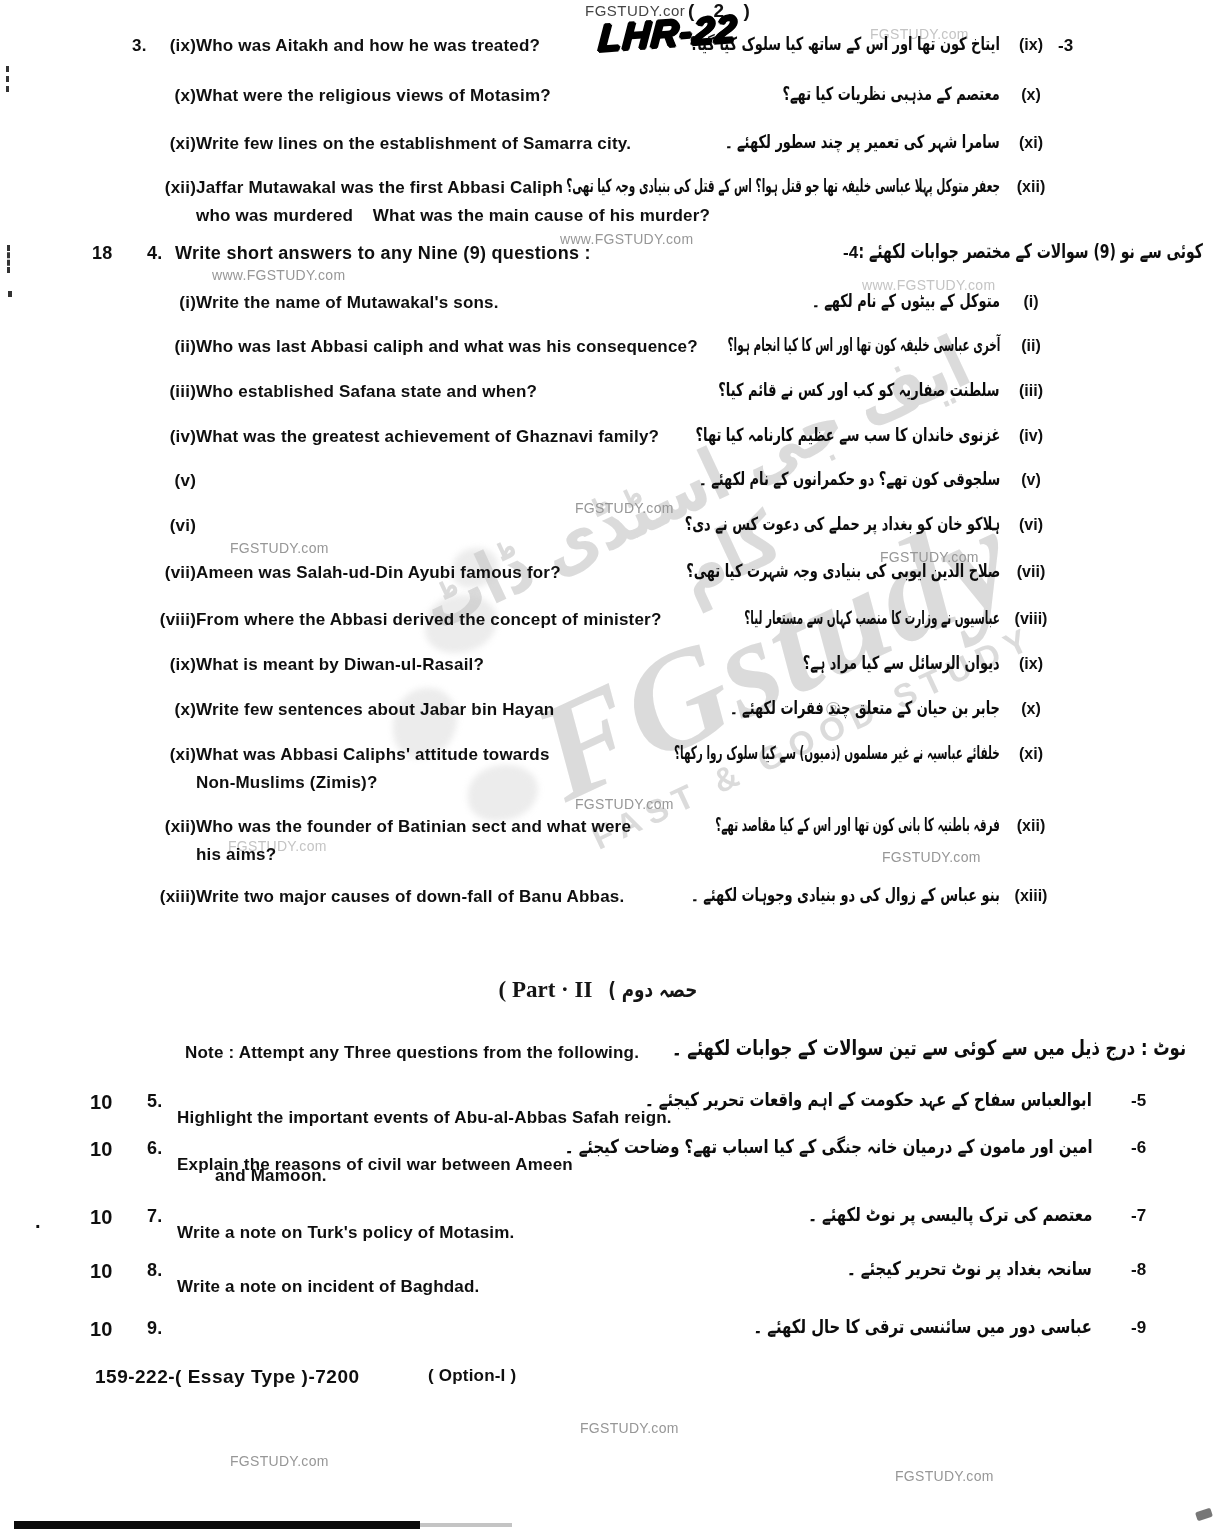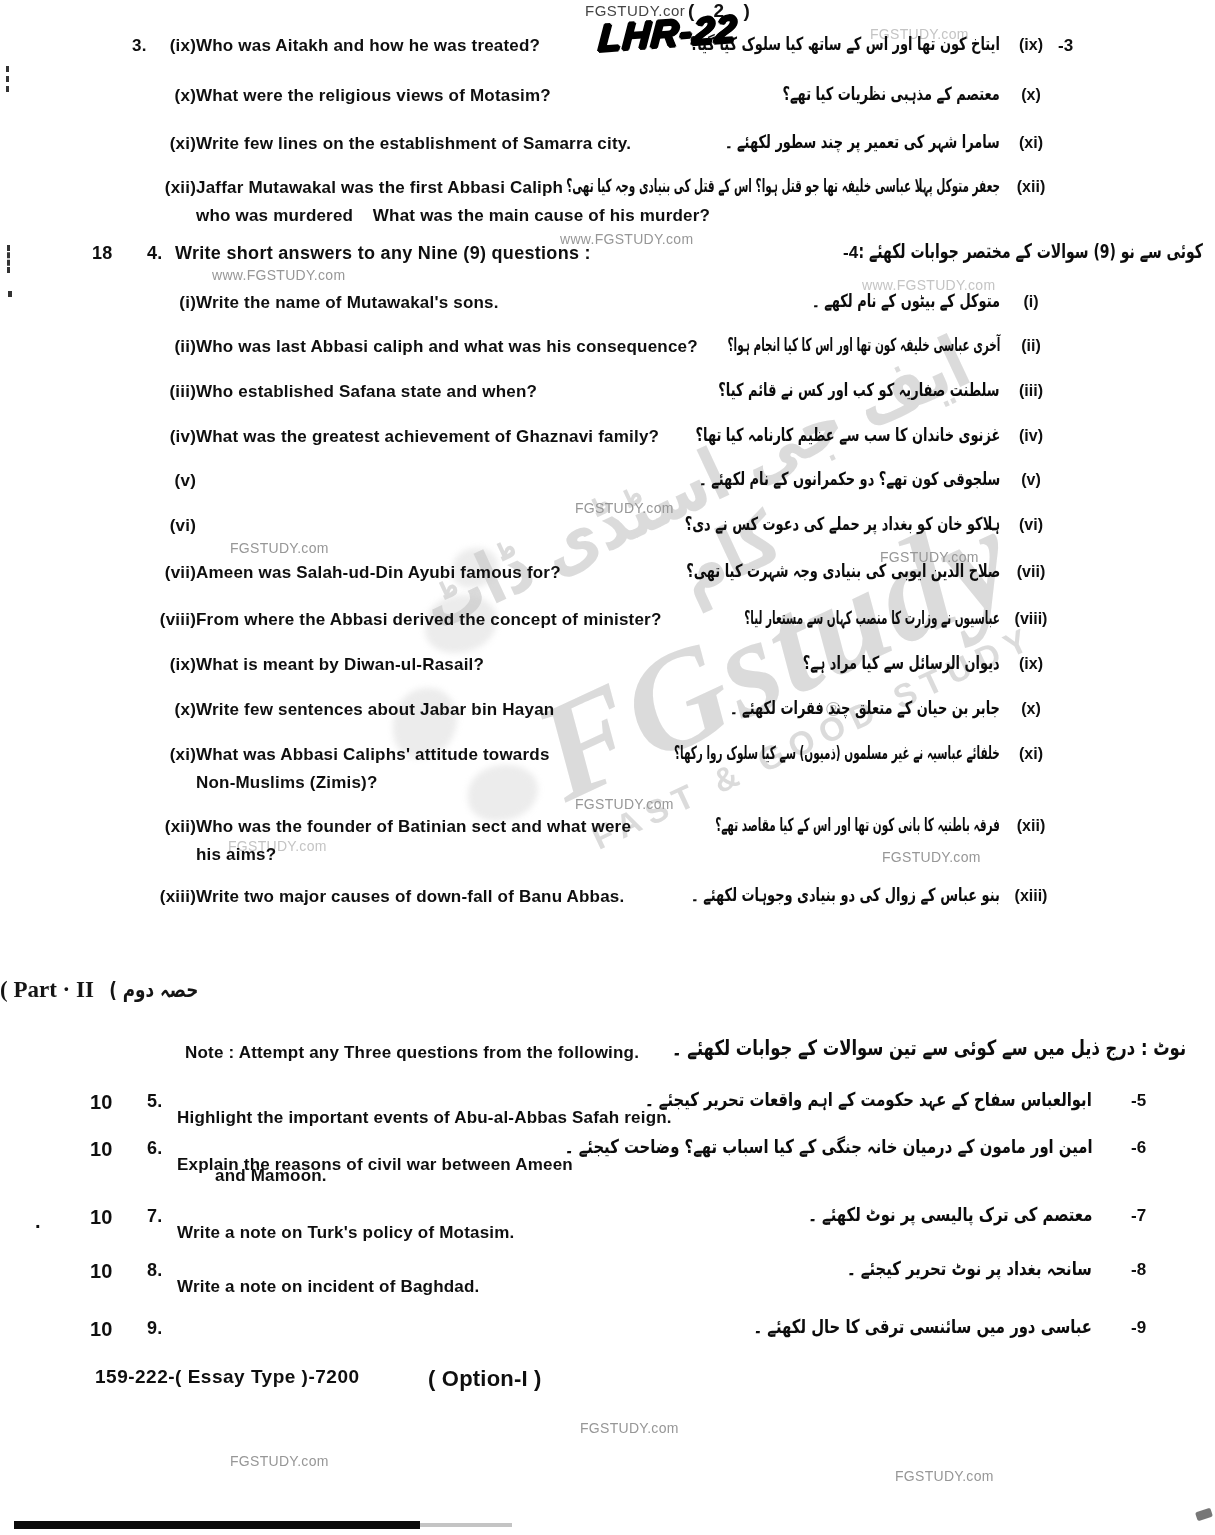--- a/index.html
+++ b/index.html
@@ -56,28 +56,28 @@
             letter-spacing:7px;color:#111;z-index:2;}
 
   
   .hand{position:absolute;left:598px;top:12px;font-size:38px;font-weight:900;
         font-style:italic;color:#000;letter-spacing:1px;z-index:3;
         transform:rotate(-4deg) skewX(-8deg);white-space:nowrap;
         text-shadow:1px 0 0 #000,-1px 0 0 #000,0 1px 0 #000,0 -1px 0 #000,
                     2px 1px 0 #000,1px 2px 0 #000;}
 
   
-  .p2wrap{position:absolute;left:0;right:8px;text-align:left;z-index:2;}
+  .p2wrap{position:absolute;left:0;right:8px;text-align:center;z-index:2;}
   .p2en{font-family:"Liberation Serif",serif;font-size:23px;font-weight:700;color:#151515;}
   .p2ur{font-family:"DejaVu Sans",sans-serif;direction:rtl;font-size:21px;
         font-weight:700;color:#151515;display:inline-block;transform:scaleX(.8);}
 
   .noteb{left:185px;font-size:17px;font-weight:800;text-align:right;}
   .footc{left:95px;font-size:19px;letter-spacing:.5px;}
-  .footo{left:428px;font-size:22px;}
+  .footo{left:428px;font-size:17px;}
   .dot7{left:35px;top:1210px;font-size:20px;}
 
   
   .wm{position:absolute;color:#979797;font-size:14px;letter-spacing:.3px;
       z-index:1;white-space:nowrap;}
   .wm.lite{color:#c4c4c4;}
   .w0{left:870px;top:26px;}
   .w1{left:560px;top:231px;}
   .w2{left:212px;top:267px;}
   .w3{left:862px;top:277px;}

